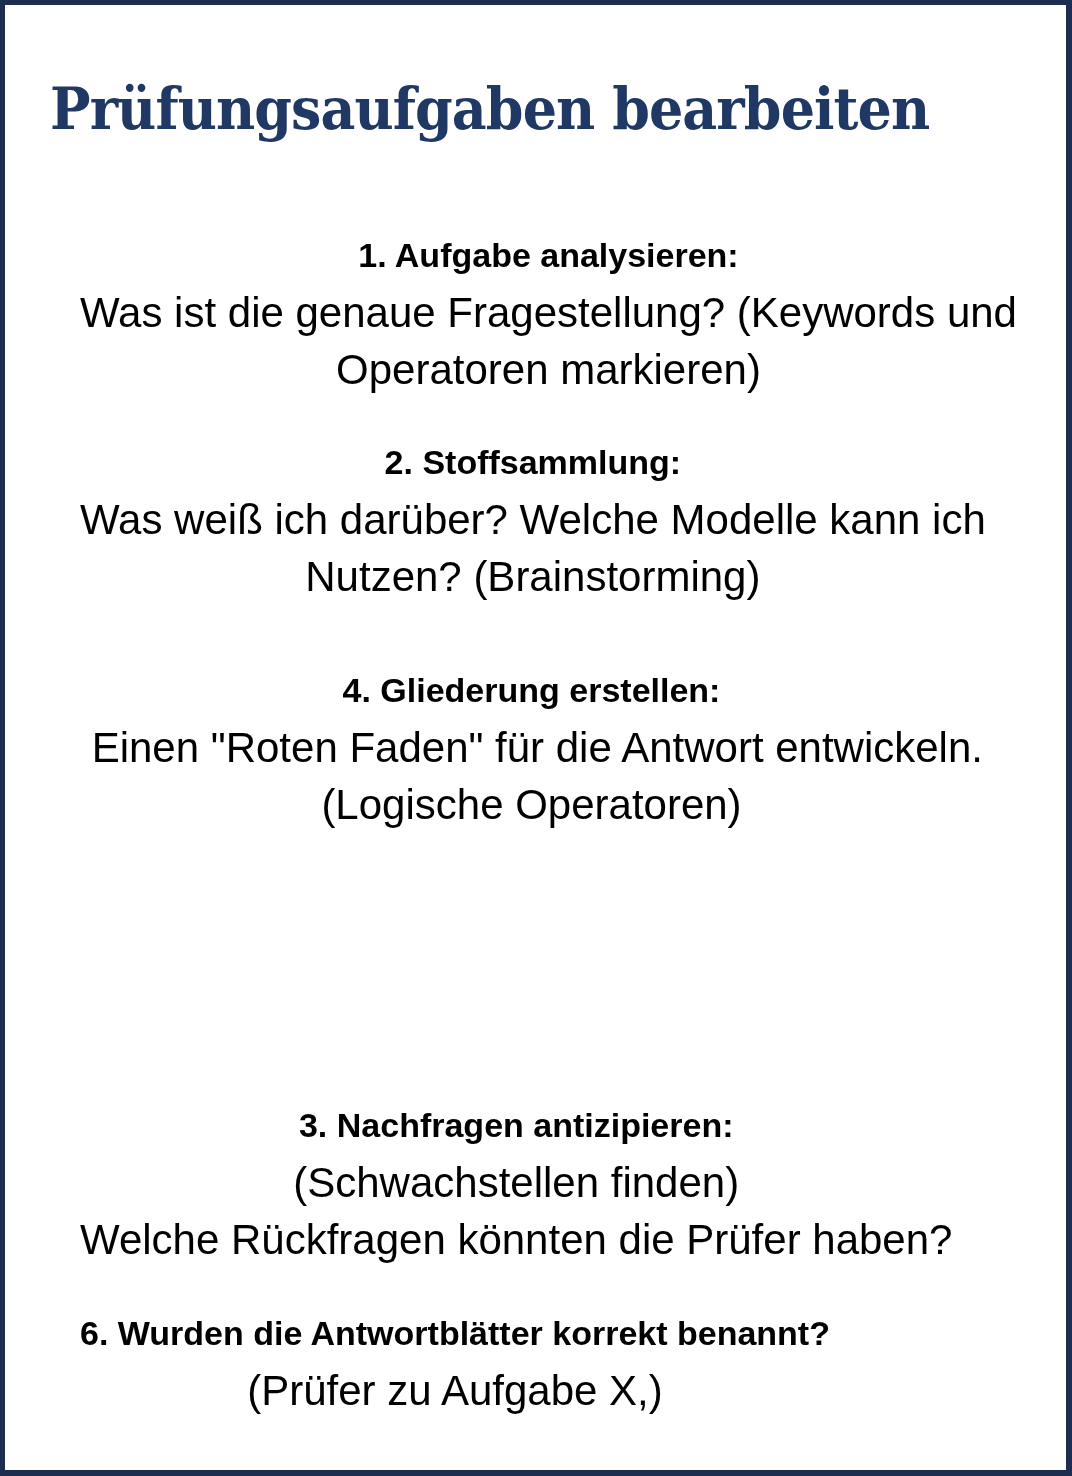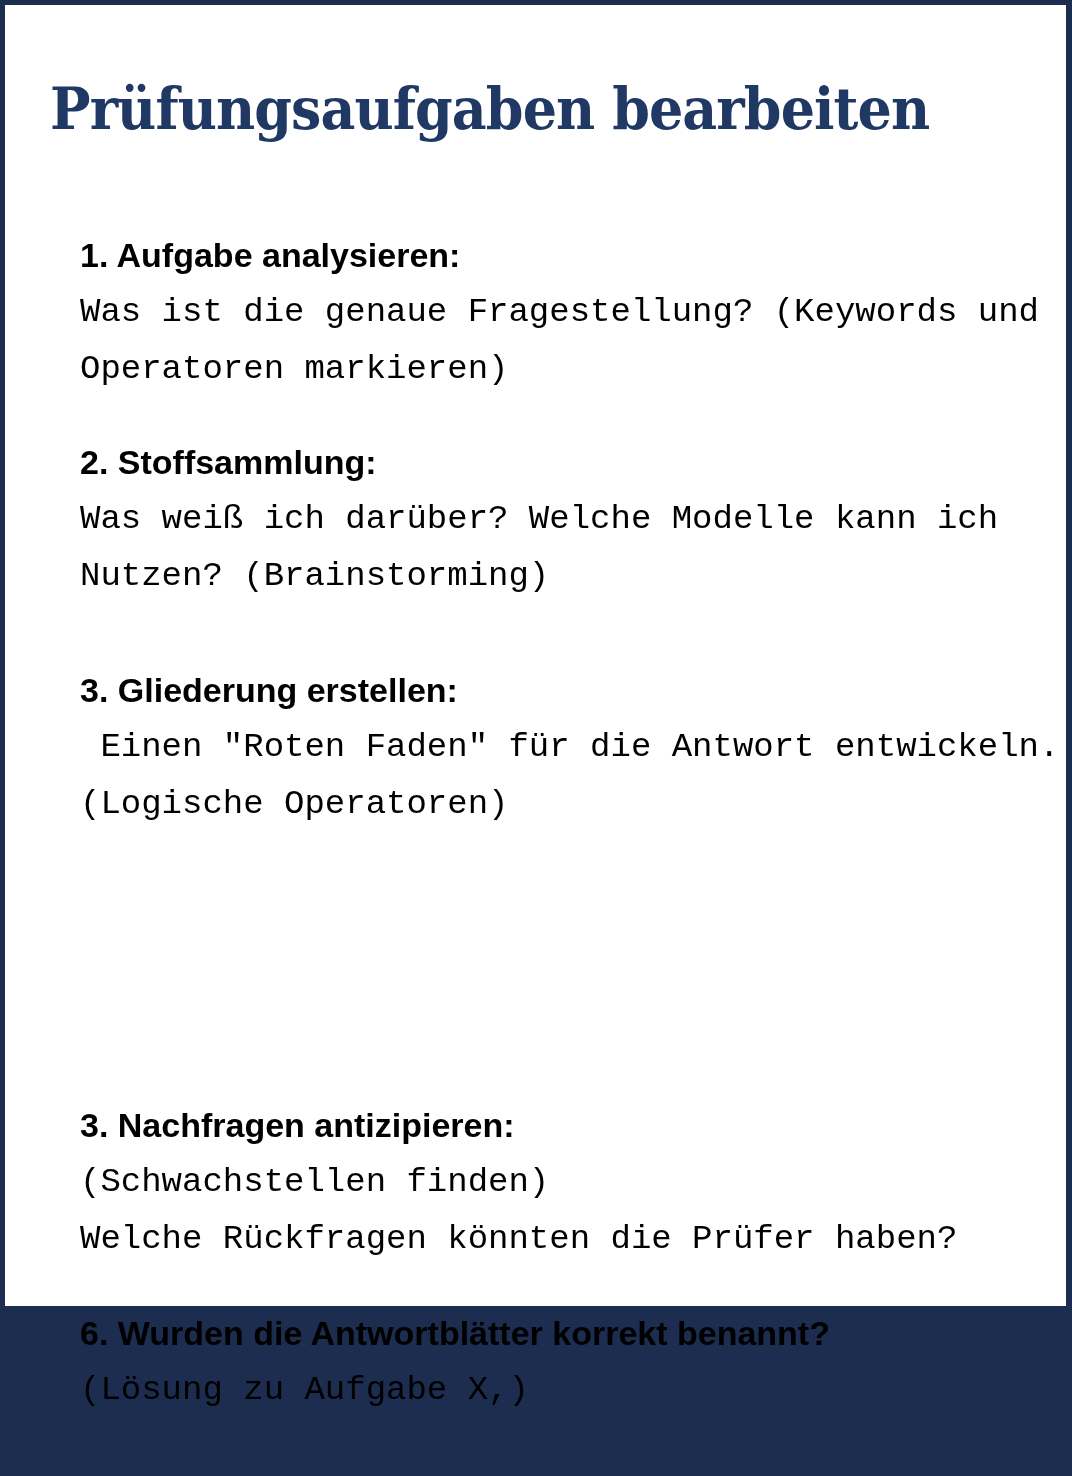--- a/index.html
+++ b/index.html
@@ -1,58 +1,58 @@
 <!DOCTYPE html>
 <html><head>
 <meta charset="utf-8">
 <style>
   html, body { margin:0; padding:0; }
   body { width:1072px; height:1476px; background:#1c2d50; position:relative; overflow:hidden; }
   .page {
-    position:absolute; left:5px; top:5px; width:1061px; height:1301px;
+    position:absolute; left:5px; top:5px; width:1061px; height:1465px;
     background:#ffffff; border-right:2px solid #1c2d50;
   }
   .title {
     position:absolute; left:45px; top:70px;
     font-family:"DejaVu Serif", serif; font-weight:bold;
     font-size:58px; color:#1f3864; letter-spacing:-1px; white-space:nowrap;
     transform:scaleX(0.93); transform-origin:left center;
   }
-  .item { position:absolute; left:75px; font-family:"Liberation Sans", sans-serif; color:#000; }
+  .item { position:absolute; left:75px; font-family:"Liberation Sans", sans-serif; color:#000;text-align:center; }
   .item .head { font-weight:bold; font-size:34px; line-height:57px; white-space:nowrap; }
-  .item .body { font-size:34px; line-height:57px; white-space:pre;font-family:Liberation Mono, monospace; }
+  .item .body { font-size:42px; line-height:57px; white-space:pre; }
 </style>
 </head>
 <body>
 
 <div class="page">
   <div class="title">Prüfungsaufgaben bearbeiten</div>
 
   <div class="item" style="top:222px">
     <div class="head">1. Aufgabe analysieren:</div>
     <div class="body">Was ist die genaue Fragestellung? (Keywords und</div>
     <div class="body">Operatoren markieren)</div>
   </div>
 
   <div class="item" style="top:429px">
     <div class="head">2. Stoffsammlung:</div>
     <div class="body">Was weiß ich darüber? Welche Modelle kann ich</div>
     <div class="body">Nutzen? (Brainstorming)</div>
   </div>
 
   <div class="item" style="top:657px">
-    <div class="head">3. Gliederung erstellen:</div>
+    <div class="head">4. Gliederung erstellen:</div>
     <div class="body"> Einen "Roten Faden" für die Antwort entwickeln.</div>
     <div class="body">(Logische Operatoren)</div>
   </div>
 
 
   <div class="item" style="top:1092px">
     <div class="head">3. Nachfragen antizipieren:</div>
     <div class="body">(Schwachstellen finden)</div>
     <div class="body">Welche Rückfragen könnten die Prüfer haben?</div>
   </div>
 
   <div class="item" style="top:1300px">
     <div class="head">6. Wurden die Antwortblätter korrekt benannt?</div>
-    <div class="body">(Lösung zu Aufgabe X,)</div>
+    <div class="body">(Prüfer zu Aufgabe X,)</div>
   </div>
 </div>
 
 </body></html>

